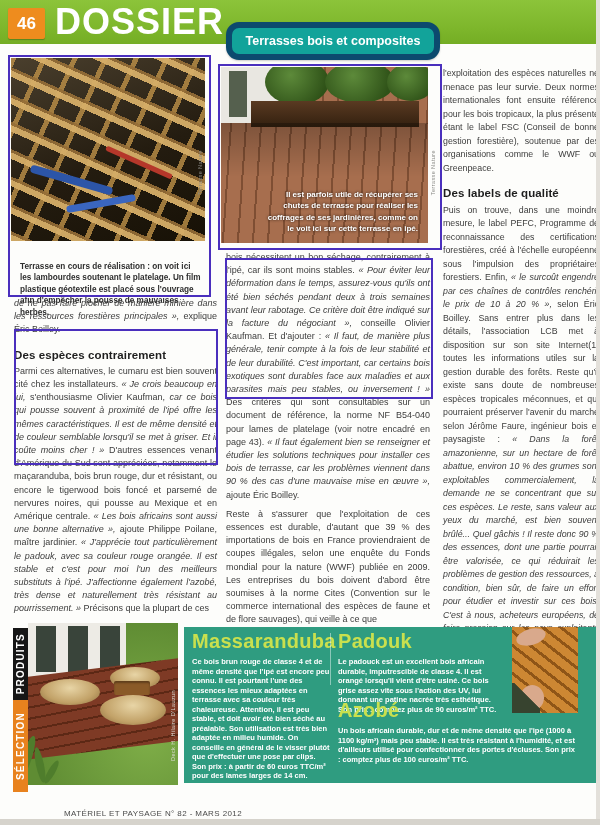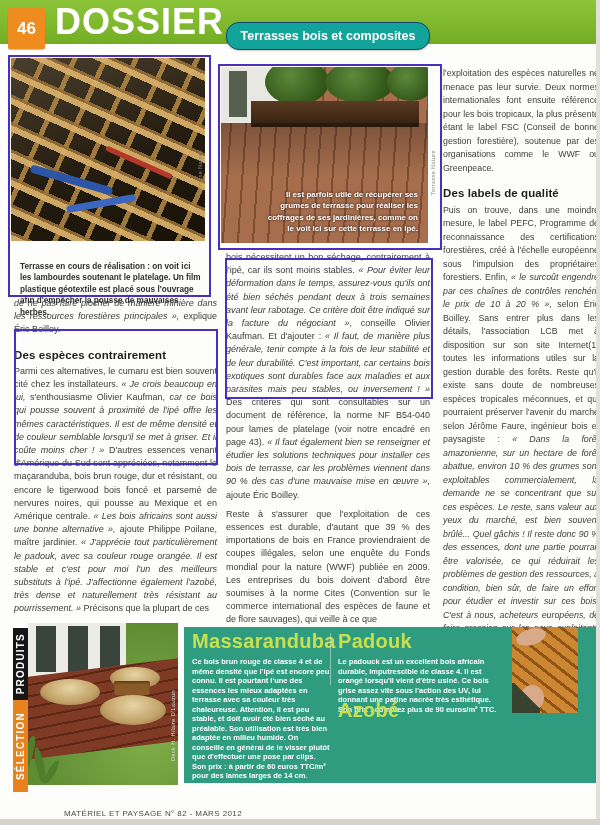--- a/index.html
+++ b/index.html
@@ -4,27 +4,27 @@
 <style>
   html,body{margin:0;padding:0;background:#b0aeaa;}
   .page{position:relative;width:600px;height:825px;background:#fdfdfb;overflow:hidden;
         font-family:"Liberation Sans","DejaVu Sans",sans-serif;}
   .page-edge-right{position:absolute;right:0;top:0;width:4px;height:825px;background:#e3e0da;}
   .page-edge-bottom{position:absolute;left:0;bottom:0;width:600px;height:6px;background:#d6d3cc;}
 
   
   .band{position:absolute;left:0;top:0;width:600px;height:44px;
         background:linear-gradient(180deg,#8cc43a 0%,#7cb52a 70%,#74ad24 100%);}
-  .badge46{position:absolute;left:8px;top:8px;width:37px;height:41px;background:#ee8c1e;
+  .badge46{position:absolute;left:8px;top:8px;width:37px;height:31px;background:#ee8c1e;
            border-radius:2px;color:#fff;font-weight:bold;font-size:17px;display:flex;
            align-items:center;justify-content:center;box-shadow:0 1px 1px rgba(0,0,0,.25);}
   .dossier{position:absolute;left:55px;top:1px;color:#fff;font-size:36px;font-weight:700;
            letter-spacing:1px;line-height:42px;}
   .pill{position:absolute;left:226px;top:22px;width:202px;height:26px;border-radius:13px;
-        background:#12a39a;border:1px solid #0c4a6e;color:#fff;font-weight:bold;font-size:12.5px;
+        background:#12a39a;border:6px solid #0c4a6e;color:#fff;font-weight:bold;font-size:12.5px;
         display:flex;align-items:center;justify-content:center;box-shadow:0 1px 2px rgba(0,0,0,.2);}
 
   
   .ann{position:absolute;border:2px solid #4a2fbd;pointer-events:none;}
   .ann1{left:8px;top:55px;width:199px;height:238px;}
   .ann2{left:218px;top:64px;width:220px;height:182px;}
   .ann3{left:14px;top:329px;width:200px;height:132px;}
   .ann4{left:225px;top:258px;width:204px;height:137px;}
 
   
@@ -134,21 +134,21 @@
   <div class="caption1">Terrasse en cours de réalisation : on voit ici les lambourdes soutenant le platelage. Un film plastique géotextile est placé sous l'ouvrage afin d'empêcher la pousse de mauvaises herbes.</div>
 
   <div class="photo photo2">
     <div class="p2-wall"></div>
     <div class="p2-door"></div>
     <div class="p2-bush p2-b1"></div>
     <div class="p2-bush p2-b2"></div>
     <div class="p2-bush p2-b3"></div>
     <div class="p2-planter"></div>
     <div class="p2-shade"></div>
-    <div class="caption2">Il est parfois utile de récupérer ses grumes de terrasse pour réaliser les coffrages de ses jardinières, comme on le voit ici sur cette terrasse en ipé.</div>
+    <div class="caption2">Il est parfois utile de récupérer ses chutes de terrasse pour réaliser les coffrages de ses jardinières, comme on le voit ici sur cette terrasse en ipé.</div>
   </div>
   <div class="credit" style="left:430px;top:150px;">Terrasse Nature</div>
 
   <div class="col col-left">
       <p class="col-p"><i>de ne pas faire piocher de manière minière dans les ressources forestières principales », </i><span>explique Éric Boilley.</span></p>
       <div class="col-h"><span>Des espèces contrairement</span></div>
       <p class="col-p"><span>Parmi ces alternatives, le cumaru est bien souvent cité chez les installateurs. </span><i>« Je crois beaucoup en lui, </i><span>s'enthousiasme Olivier Kaufman, </span><i>car ce bois qui pousse souvent à proximité de l'ipé offre les mêmes caractéristiques. Il est de même densité et de couleur semblable lorsqu'il se met à griser. Et il coûte moins cher ! » </i><span>D'autres essences venant d'Amérique du Sud sont appréciées, notamment le maçaranduba, bois brun rouge, dur et résistant, ou encore le tigerwood bois foncé et parsemé de nervures noires, qui pousse au Mexique et en Amérique centrale. </span><i>« Les bois africains sont aussi une bonne alternative », </i><span>ajoute Philippe Poilane, maître jardinier. </span><i>« J'apprécie tout particulièrement le padouk, avec sa couleur rouge orangée. Il est stable et c'est pour moi l'un des meilleurs substituts à l'ipé. J'affectionne également l'azobé, très dense et naturellement très résistant au pourrissement. » </i><span>Précisons que la plupart de ces</span></p>
     </div>
   <div class="col col-mid">
       <p class="col-p"><span>bois nécessitent un bon séchage, contrairement à l'ipé, car ils sont moins stables. </span><i>« Pour éviter leur déformation dans le temps, assurez-vous qu'ils ont été bien séchés pendant deux à trois semaines avant leur rabotage. Ce critère doit être indiqué sur la facture du négociant », </i><span>conseille Olivier Kaufman. Et d'ajouter : </span><i>« Il faut, de manière plus générale, tenir compte à la fois de leur stabilité et de leur durabilité. C'est important, car certains bois exotiques sont durables face aux maladies et aux parasites mais peu stables, ou inversement ! » </i><span>Des critères qui sont consultables sur un document de référence, la norme NF B54-040 pour lames de platelage (voir notre encadré en page 43). </span><i>« Il faut également bien se renseigner et étudier les solutions techniques pour installer ces bois de terrasse, car les problèmes viennent dans 90 % des cas d'une mauvaise mise en œuvre », </i><span>ajoute Éric Boilley.</span></p>
@@ -190,20 +190,21 @@
     <div class="credit" style="right:2px;bottom:24px;color:#dcdad2;">Deck H. Hilaire D'Lauzun</div>
   </div>
 
   <div class="panel">
     <div class="prod-title t-mass">Massaranduba</div>
     <div class="prod-body b-mass">Ce bois brun rouge de classe 4 et de même densité que l'ipé est encore peu connu. Il est pourtant l'une des essences les mieux adaptées en terrasse avec sa couleur très chaleureuse. Attention, il est peu stable, et doit avoir été bien séché au préalable. Son utilisation est très bien adaptée en milieu humide. On conseille en général de le visser plutôt que d'effectuer une pose par clips. Son prix : à partir de 60 euros TTC/m² pour des lames larges de 14 cm.</div>
     <div class="panel-divider"></div>
     <div class="prod-title t-pad">Padouk</div>
     <div class="prod-body b-pad">Le padouck est un excellent bois africain durable, imputrescible de classe 4. Il est orangé lorsqu'il vient d'être usiné. Ce bois grise assez vite sous l'action des UV, lui donnant une patine nacrée très esthétique. Son prix : comptez plus de 90 euros/m² TTC.</div>
     <div class="prod-title t-azo">Azobé</div>
+    <div class="prod-body b-azo">Un bois africain durable, dur et de même densité que l'ipé (1000 à 1100 kg/m³) mais peu stable. Il est très résistant à l'humidité, et est d'ailleurs utilisé pour confectionner des portes d'écluses. Son prix : comptez plus de 100 euros/m² TTC.</div>
   </div>
 
   <div class="photo photo4">
     <div class="hand hand1"></div>
     <div class="hand hand2"></div>
     <div class="p4-dark"></div>
   </div>
 
   <div class="footer">MATÉRIEL ET PAYSAGE N° 82 - MARS 2012</div>
 

